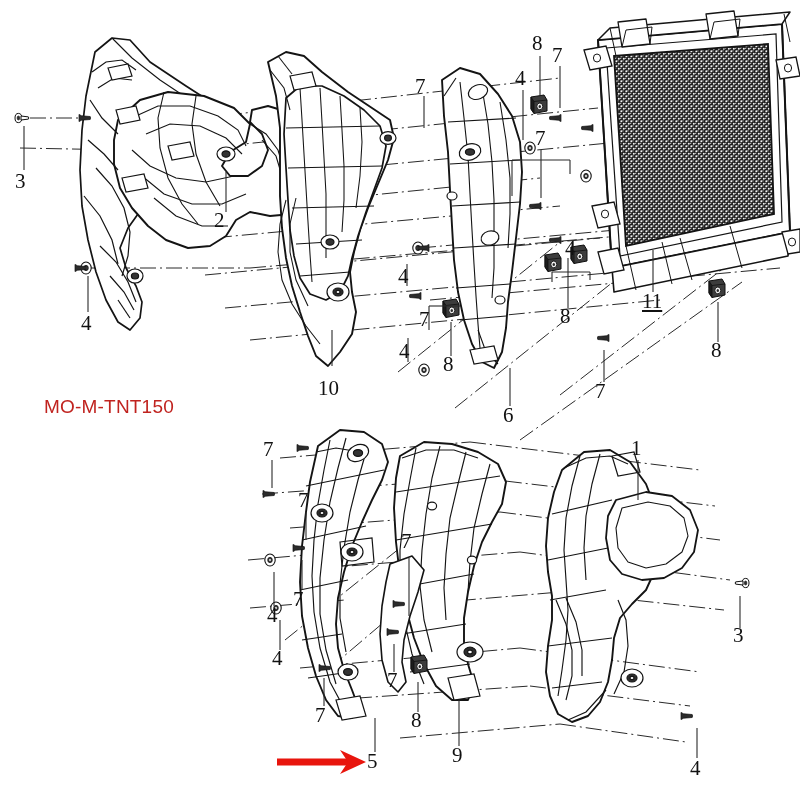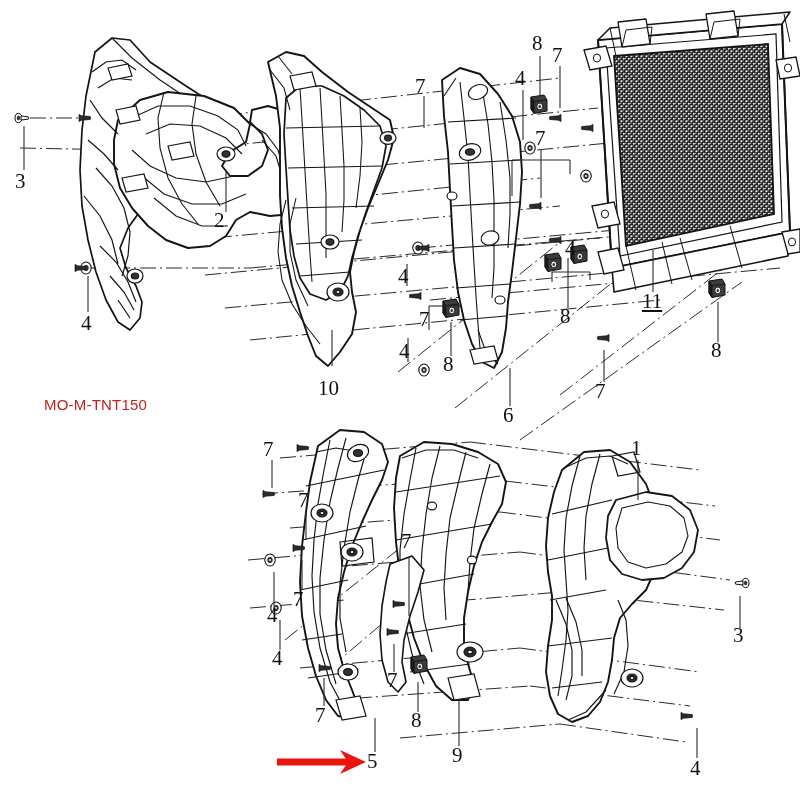--- a/index.html
+++ b/index.html
@@ -4,21 +4,21 @@
 <style>
   html,body{margin:0;padding:0;background:#ffffff;}
   body{width:800px;height:800px;overflow:hidden;
        font-family:"Liberation Serif",serif;}
   #stage{position:relative;width:800px;height:800px;background:#fff;}
   #svgroot{position:absolute;left:0;top:0;width:800px;height:800px;}
   .callout{position:absolute;font-family:"Liberation Serif",serif;
            font-size:21px;color:#111;line-height:1;white-space:nowrap;
            font-weight:400;}
   .model-code{position:absolute;font-family:"Liberation Sans",sans-serif;
-              font-size:15px;color:#c0231f;letter-spacing:.2px;white-space:nowrap;}
+              font-size:19px;color:#c0231f;letter-spacing:.2px;white-space:nowrap;}
 </style>
 </head>
 <body>
 
 <div id="stage">
 
   <svg id="svgroot" viewBox="0 0 800 800">
     <defs>
       <pattern id="radmesh" width="5" height="5" patternUnits="userSpaceOnUse">
         <rect width="5" height="5" fill="#1d1d1d"></rect>

